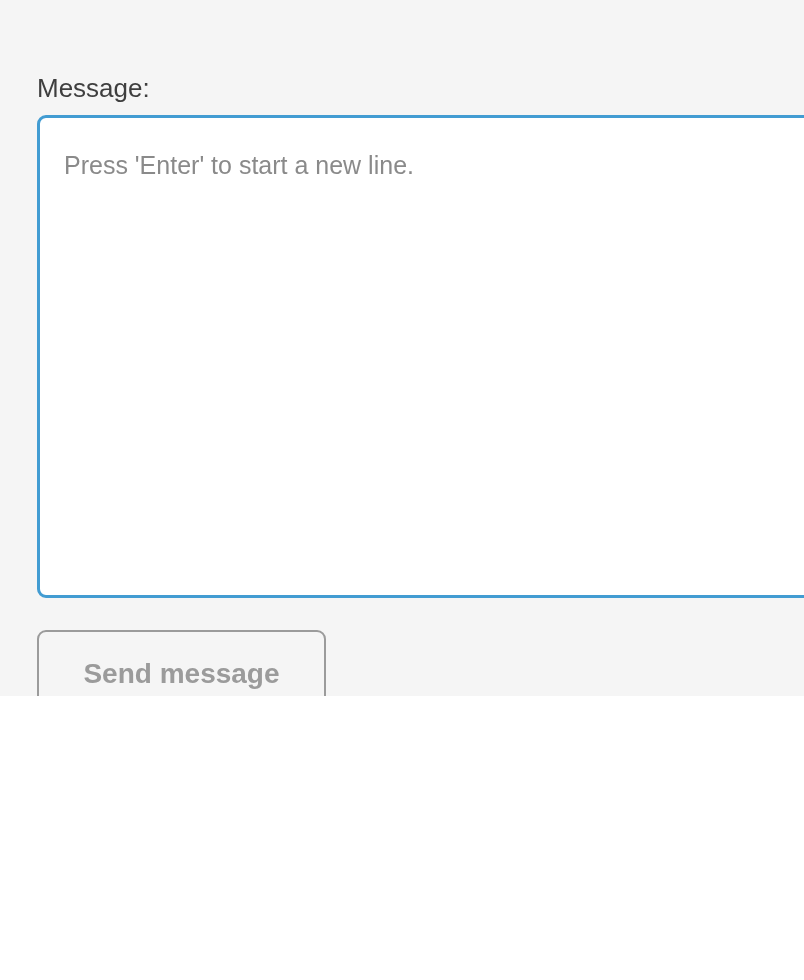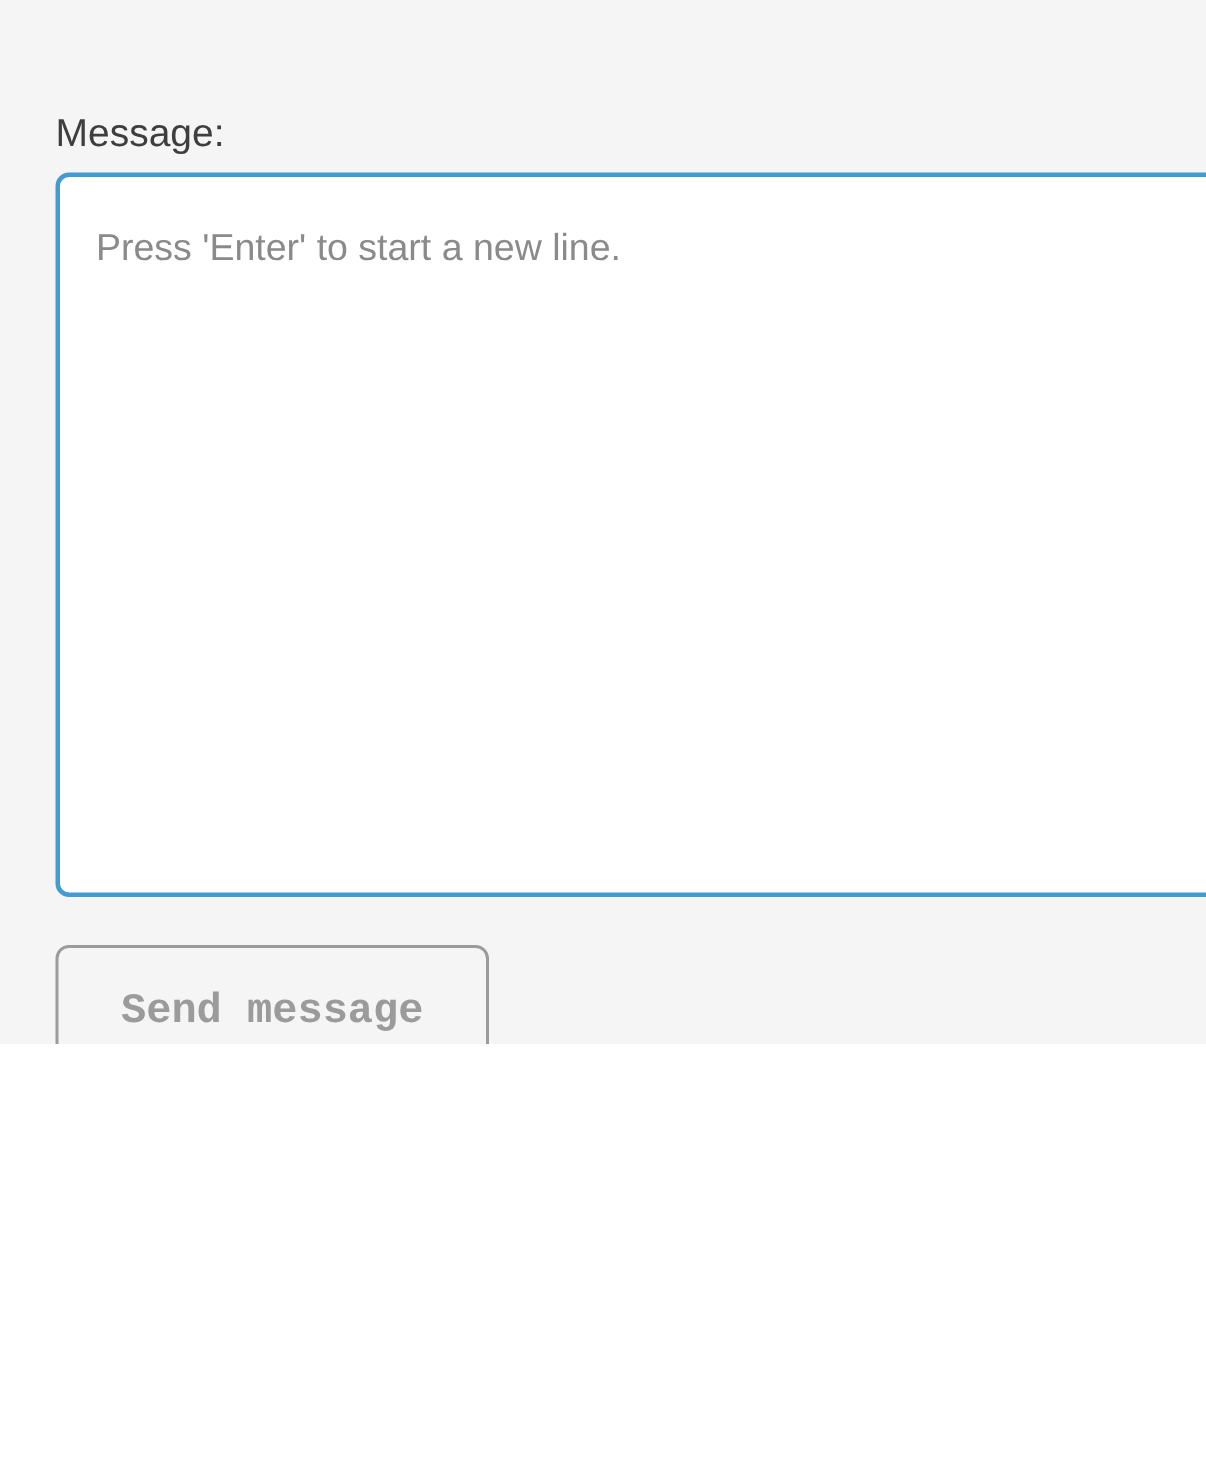--- a/index.html
+++ b/index.html
@@ -50,21 +50,21 @@
     opacity: 1;
   }
   .send-btn {
     display: block;
     margin-top: 32px;
     width: 289px;
     height: 88px;
     background: transparent;
     border: 2px solid #9b9b9b;
     border-radius: 9px;
-    font-family: Liberation Mono, monospace;
+    font-family: Liberation Sans, sans-serif;
     font-size: 28px;
     font-weight: bold;
     color: #9b9b9b;
     cursor: pointer;
   }
   .divider {
     width: 804px;
     height: 6px;
     background: #e4e4e4;
   }

